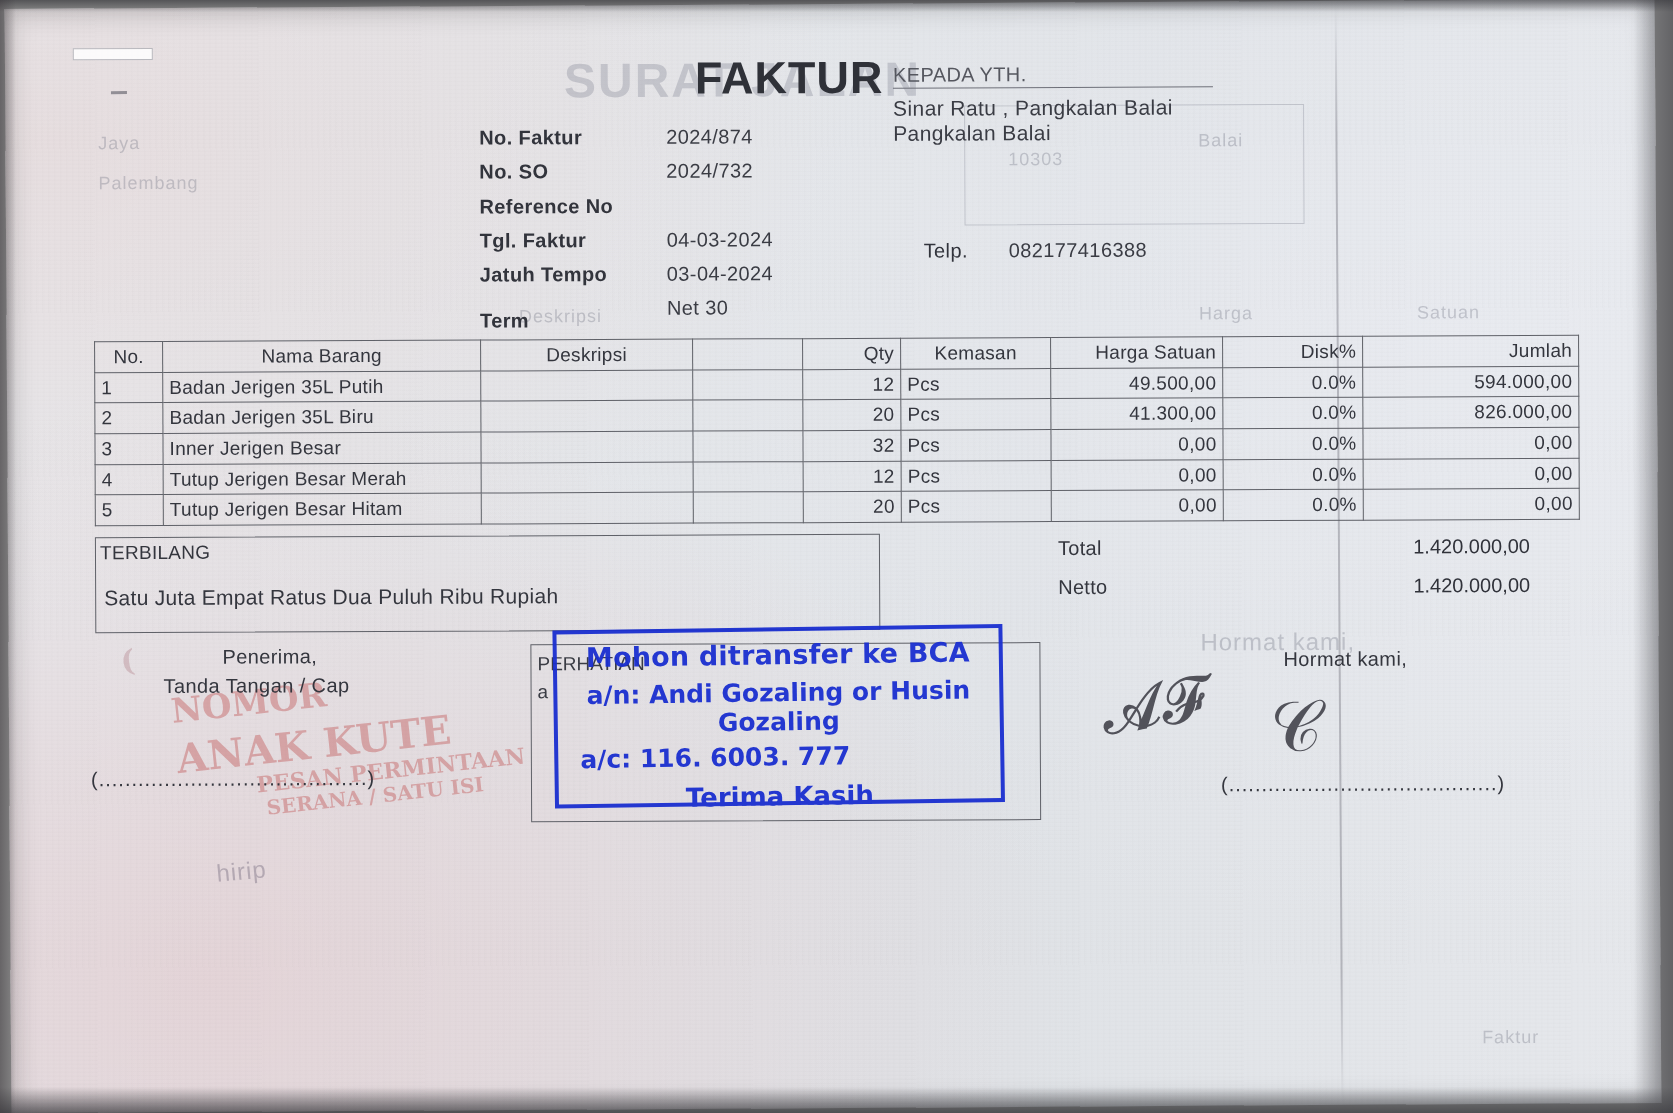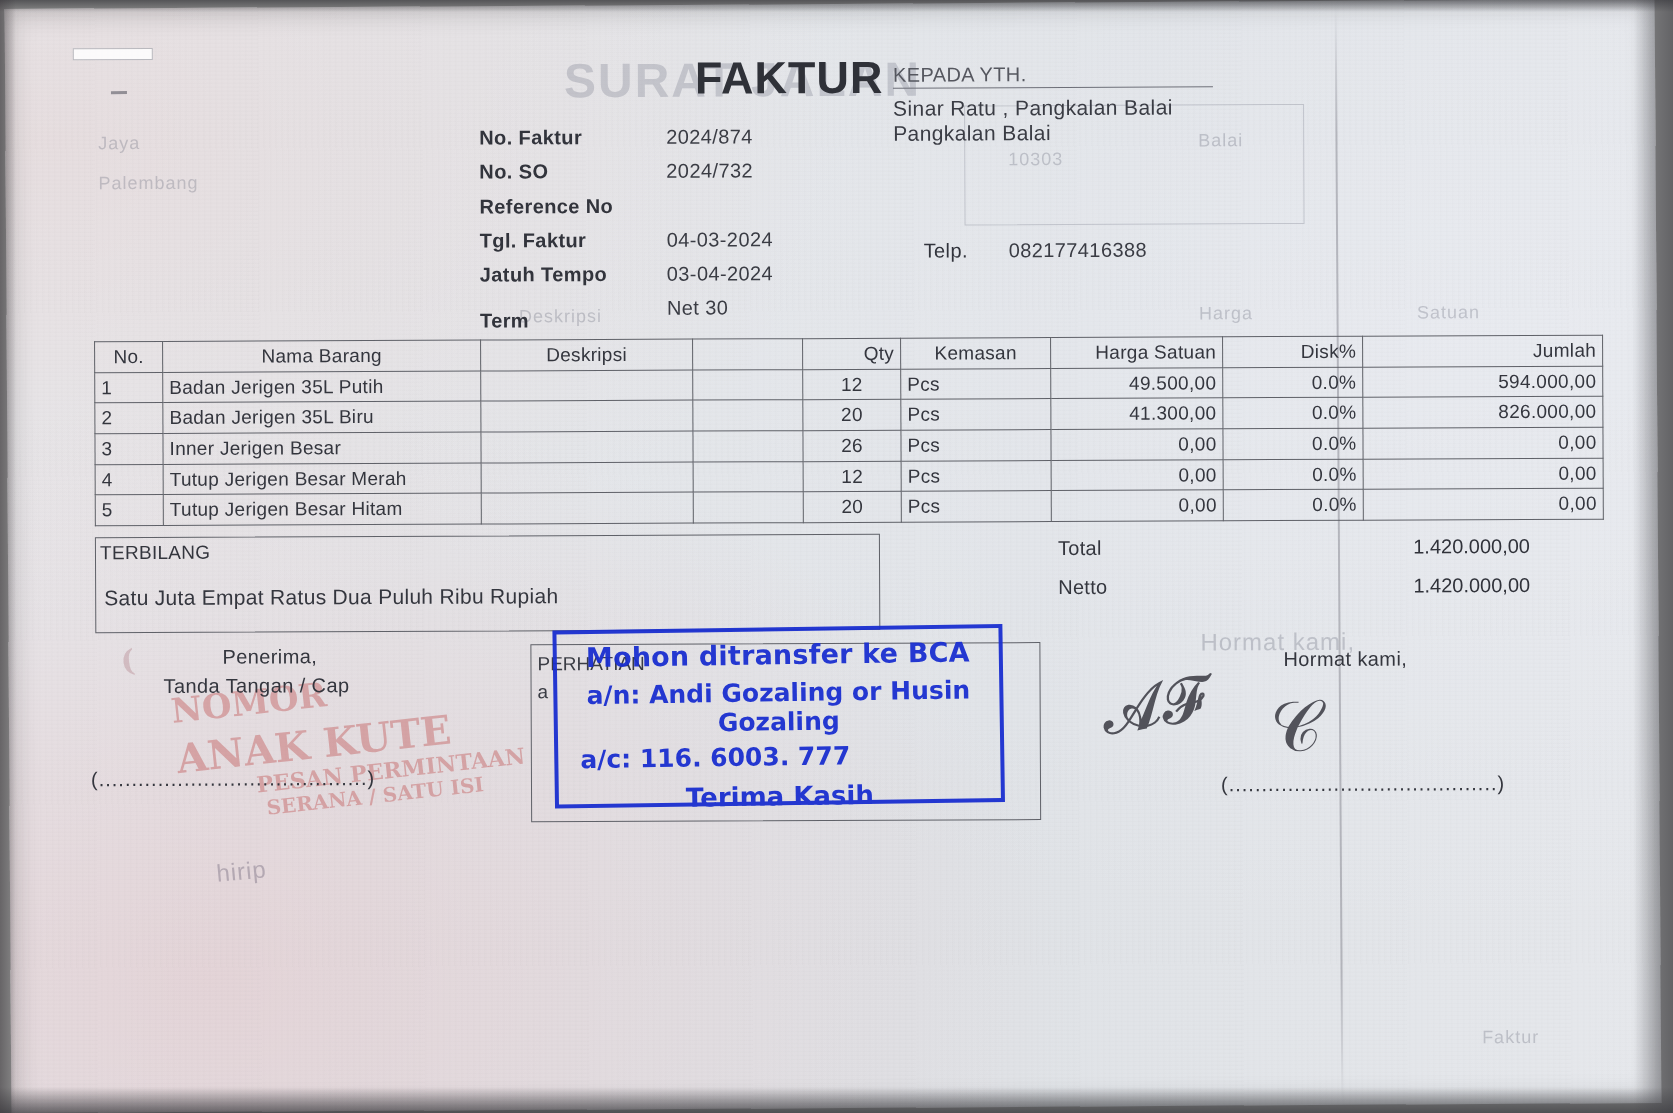--- a/index.html
+++ b/index.html
@@ -129,25 +129,25 @@
     letter-spacing: 0.3px;
     line-height: 1.35;
     height: 28px;
     box-sizing: border-box;
   }
   table.items th { font-weight: 400; }
   .c-no { width: 68px; }
   .c-nama { width: 318px; }
   .c-desk { width: 212px; }
   .c-desk2 { width: 110px; }
-  .c-qty { width: 98px; text-align: center; }
+  .c-qty { width: 98px; text-align: right; }
   .c-kem { width: 150px; }
   .c-harga { width: 172px; text-align: right; }
   .c-disk { width: 140px; text-align: right; }
-  .c-jml { width: 240px; text-align: right; }
+  .c-jml { width: 216px; text-align: right; }
   .th-right { text-align: right; }
 
   .terbilang-box {
     position: absolute;
     border: 1px solid #5f6168;
     box-sizing: border-box;
     font-size: 19px;
     letter-spacing: 0.3px;
     color: #34363e;
   }
@@ -320,21 +320,21 @@
         <td>Pcs</td>
         <td class="c-harga">41.300,00</td>
         <td class="c-disk">0.0%</td>
         <td class="c-jml">826.000,00</td>
       </tr>
       <tr>
         <td>3</td>
         <td>Inner Jerigen Besar</td>
         <td></td>
         <td></td>
-        <td class="c-qty">26</td>
+        <td class="c-qty">32</td>
         <td>Pcs</td>
         <td class="c-harga">0,00</td>
         <td class="c-disk">0.0%</td>
         <td class="c-jml">0,00</td>
       </tr>
       <tr>
         <td>4</td>
         <td>Tutup Jerigen Besar Merah</td>
         <td></td>
         <td></td>

